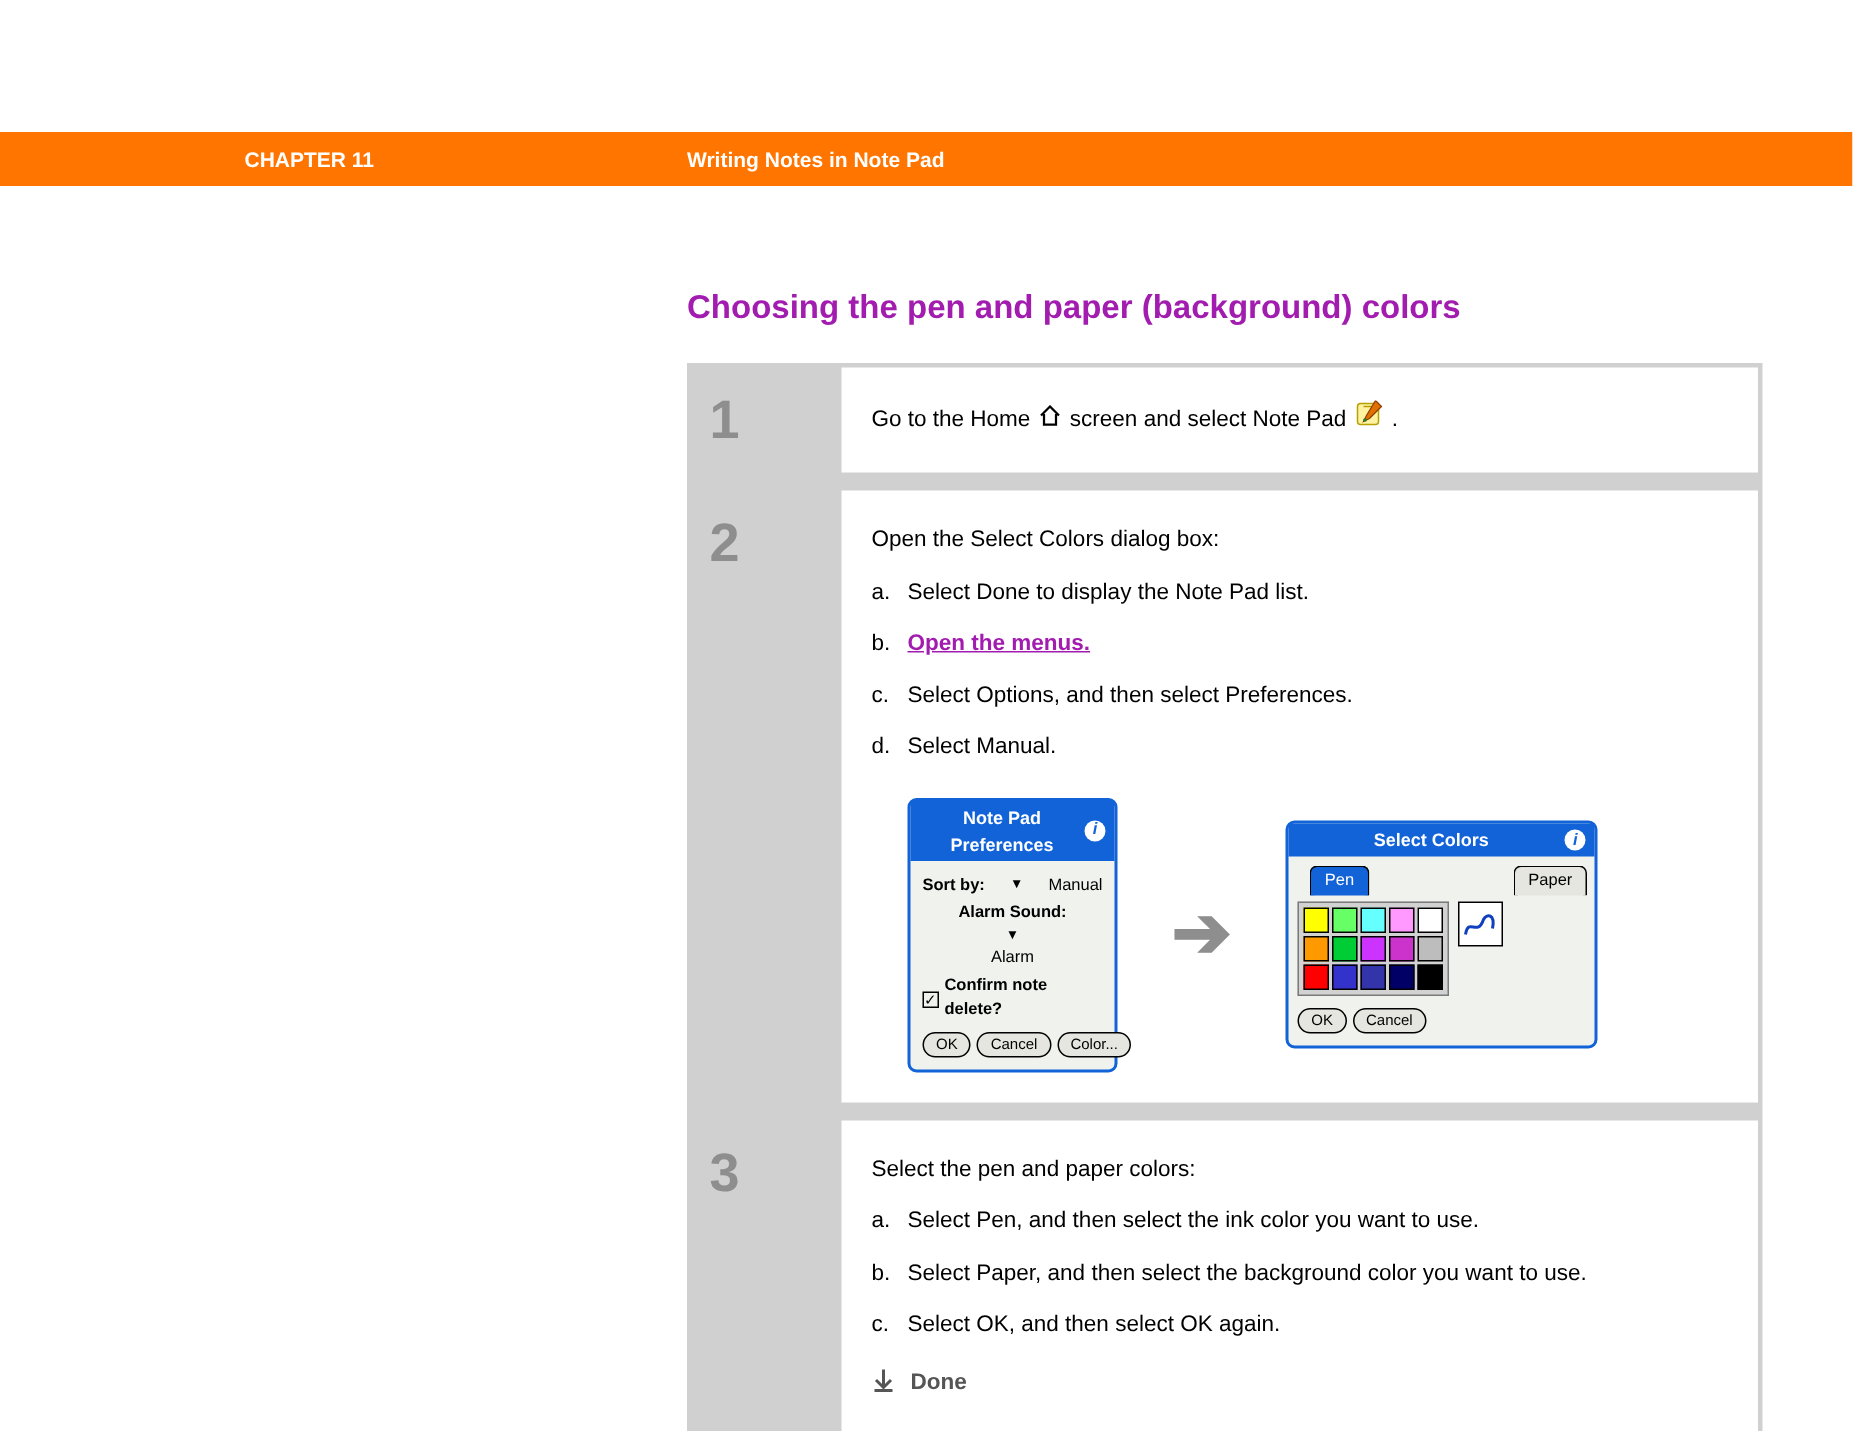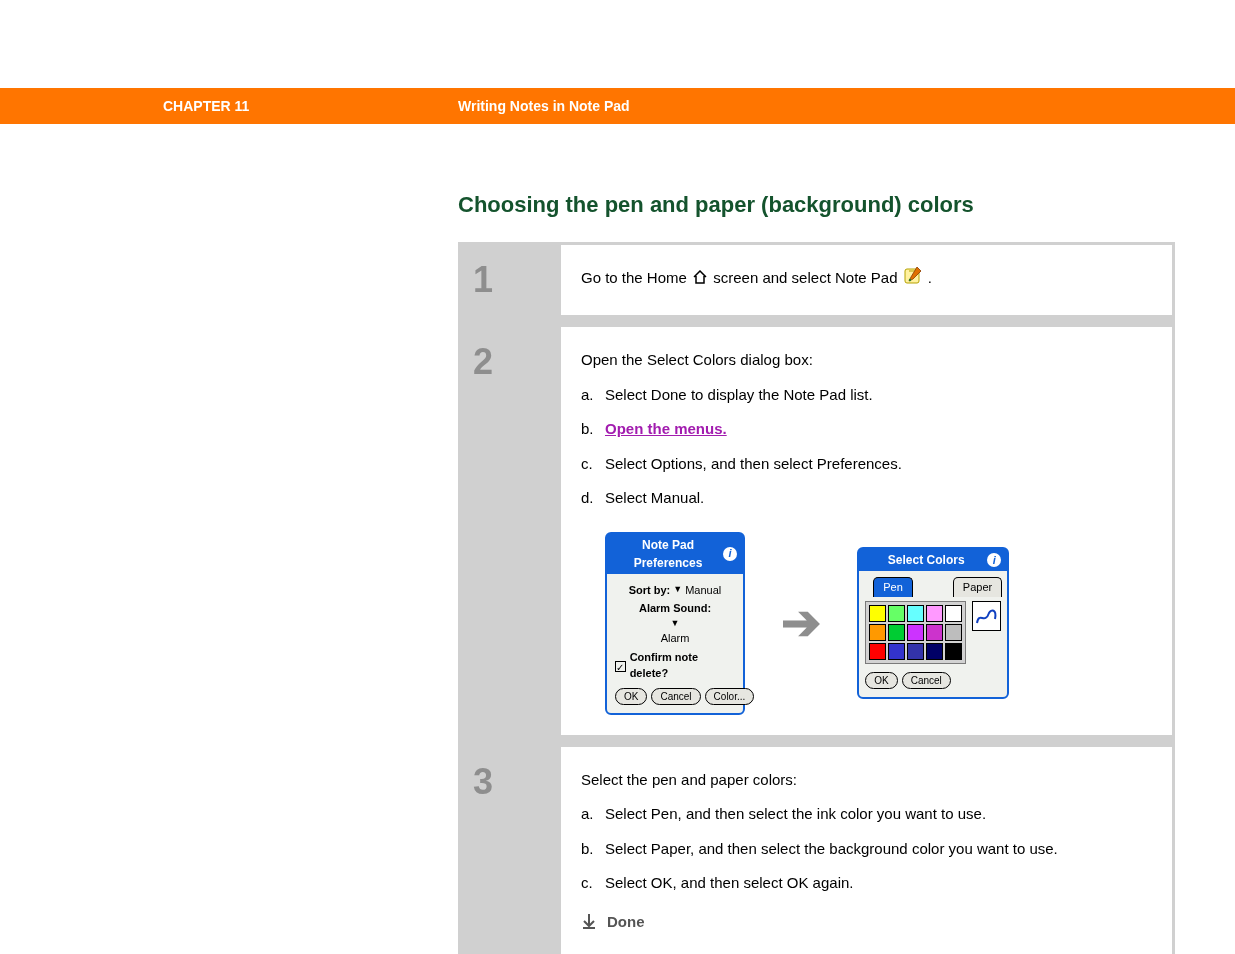--- a/index.html
+++ b/index.html
@@ -22,21 +22,21 @@
 }
 .topbar .chapter { margin-left: 163px; width: 295px; }
 .topbar .section { }
 .body {
   padding-top: 68px;
   padding-left: 458px;
   padding-right: 60px;
 }
 h1 {
   font-size: 22px;
-  color: #14532d;
+  color: #a21caf;
   margin: 0 0 24px 0;
 }
 .steps {
   background: #d0d0d0;
   padding: 3px;
 }
 .step-row { display: flex; }
 .step-num {
   width: 100px;
   padding: 14px 14px 14px 12px;
@@ -100,21 +100,21 @@
   margin-right: 4px; position: relative; top: 1px;
 }
 .cb::after {
   content: "✓"; font-size: 10px; position: relative; top: -3px; left: 0px;
 }
 .palm-buttons { margin-top: 6px; display: flex; gap: 4px; }
 .palm-btn {
   border: 1px solid #000; border-radius: 9px; padding: 0px 8px;
   font-size: 10px; background: #e6e6e0;
 }
-.select-colors { width: 152px; }
+.select-colors { width: 208px; }
 .sc-body { padding: 6px 6px 8px 6px; }
 .tabs { display: flex; margin-bottom: 4px; margin-left: 8px; justify-content: space-between; }
 .tab {
   font-size: 11px; padding: 1px 9px;
   border: 1px solid #000; background: #e6e6e0;
   border-bottom: none;
   border-radius: 5px 5px 0 0;
   margin-right: -1px;
 }
 .tab.active { background: #1262d8; color: #fff; }
@@ -197,21 +197,21 @@
         </ul>
 
         <div class="diagrams">
 
           <div class="palm-dialog prefs">
             <div class="palm-titlebar">
               <span class="ttl">Note Pad Preferences</span>
               <span class="info">i</span>
             </div>
             <div class="prefs-body">
-              <div class="row" style="justify-content:center;">
+              <div class="row" style="justify-content:space-between;">
                 <span class="lbl">Sort by:</span>
                 <span class="tri">▼</span>
                 <span>Manual</span>
               </div>
               <div class="row" style="justify-content:center;flex-direction:column;">
                 <span class="lbl">Alarm Sound:</span>
                 <span class="tri">▼</span>
                 <span>Alarm</span>
               </div>
               <div class="row" style="justify-content:center;">

